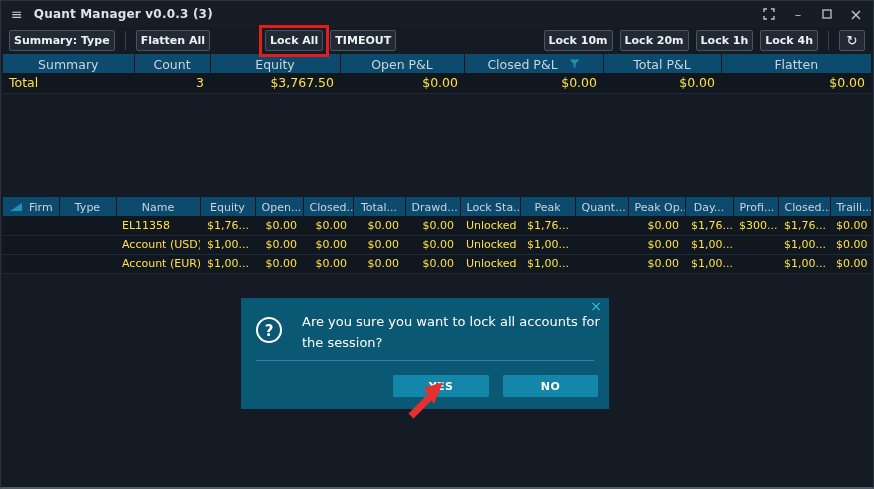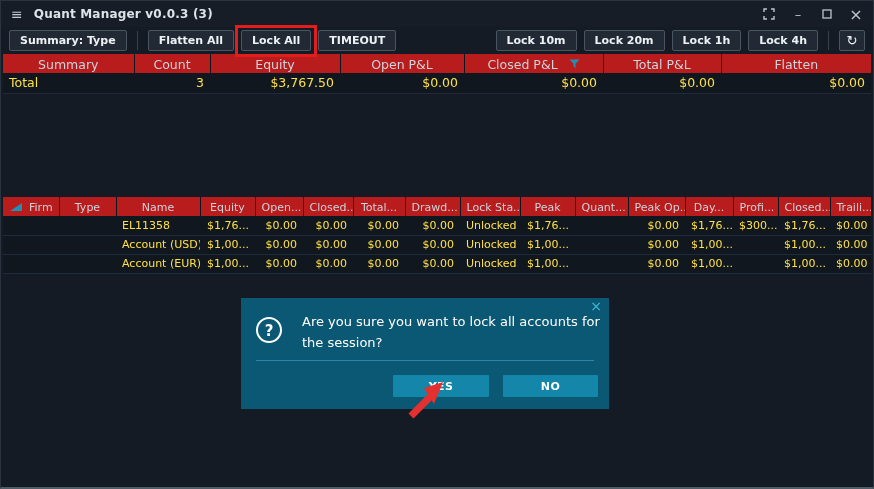--- a/index.html
+++ b/index.html
@@ -12,34 +12,34 @@
   
   .titlebar { position:absolute; top:0; left:0; right:0; height:26px;
     display:flex; align-items:center; padding:0 10px; background:#161d26; }
   .hamburger { font-size:14px; color:#c4ccd4; cursor:pointer; }
   .title { margin-left:11px; font-size:12px; font-weight:bold; color:#dde3e9; letter-spacing:.2px; }
   .win-controls { margin-left:auto; display:flex; gap:15px; align-items:center; color:#bcc5cd; }
   .win-controls .wc { width:14px; height:14px; display:flex; align-items:center; justify-content:center; cursor:pointer; font-size:13px; }
   
   .toolbar { position:absolute; top:26px; left:0; right:0; height:27px;
     display:flex; align-items:center; padding:0 8px; gap:7px; }
-  .tb-btn { height:21px; padding:0 10px; background:#212a34; border:1px solid #4b555f;
+  .tb-btn { height:21px; padding:0 4px; background:#212a34; border:1px solid #4b555f;
     border-radius:2px; color:#eef1f4; font-weight:bold; font-size:11px;
     font-family:inherit; cursor:pointer; white-space:nowrap; }
   .tb-sep { width:1px; height:19px; background:#39434d; margin:0 3px; }
   .tb-right { margin-left:auto; display:flex; gap:7px; align-items:center; }
-  .lockall-wrap { position:relative; display:inline-flex; }
+  .lockall-wrap { position:relative; display:inline-flex;margin-left:48px; }
   .annot-box { position:absolute; left:-6px; top:-5px; right:-6px; bottom:-6px;
     border:3px solid var(--annotation-red,#e11d1d); pointer-events:none; z-index:8; }
   .refresh-btn { width:26px; padding:0; font-size:13px; font-weight:normal; }
   
   table.grid { position:absolute; left:2px; width:868px; border-collapse:collapse; table-layout:fixed; }
   #summaryTable { top:53px; font-size:12.5px; }
   #accountsTable { top:196px; font-size:11px; }
-  .grid th { background:#b91c1c; color:#ccd4dc; font-weight:normal; height:19px;
+  .grid th { background:#0c4a6e; color:#ccd4dc; font-weight:normal; height:19px;
     padding:0 6px; border-right:1px solid #10161e; border-left:1px solid #10161e;
     overflow:hidden; white-space:nowrap; text-align:center; cursor:pointer; }
   .grid th:first-child { border-left:none; }
   .grid th:last-child { border-right:none; }
   #accountsTable th { font-size:11px; }
   .grid td { height:19px; padding:0 6px; overflow:hidden; white-space:nowrap;
     background:#11171f; border-bottom:1px solid #1f2a3a; color:#fde047; }
   #summaryTable td { height:20px; }
   .a-l { text-align:left; } .a-r { text-align:right; }
   .neg { color:var(--negative,#c7492e); }

